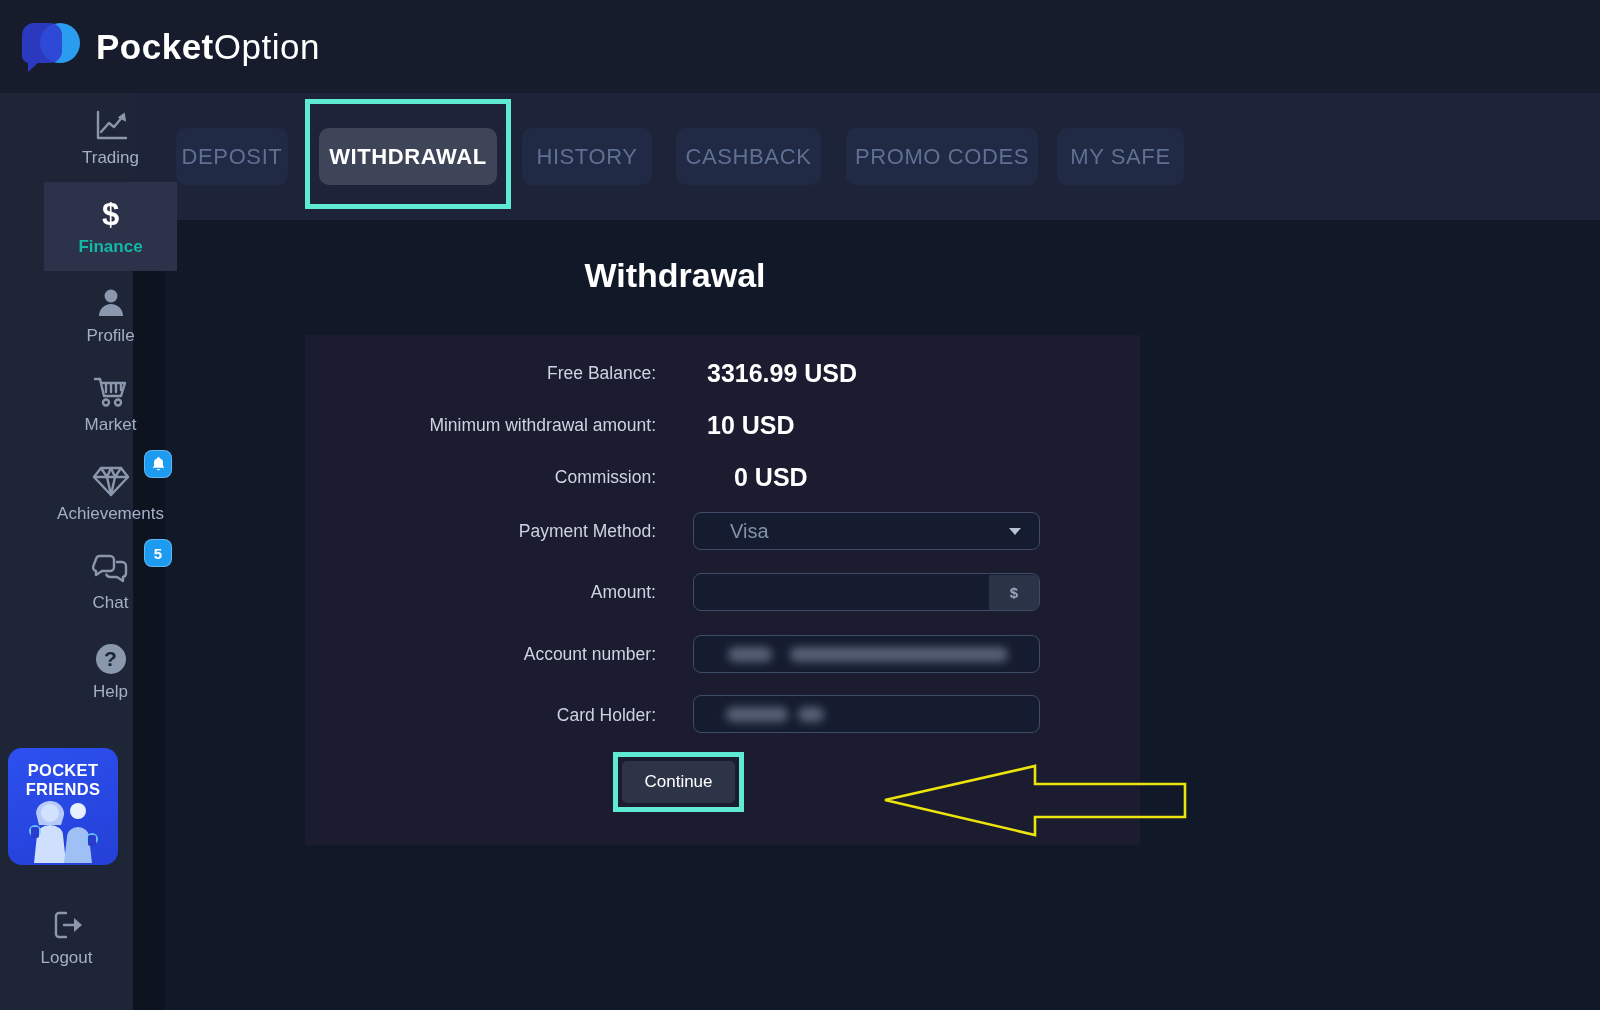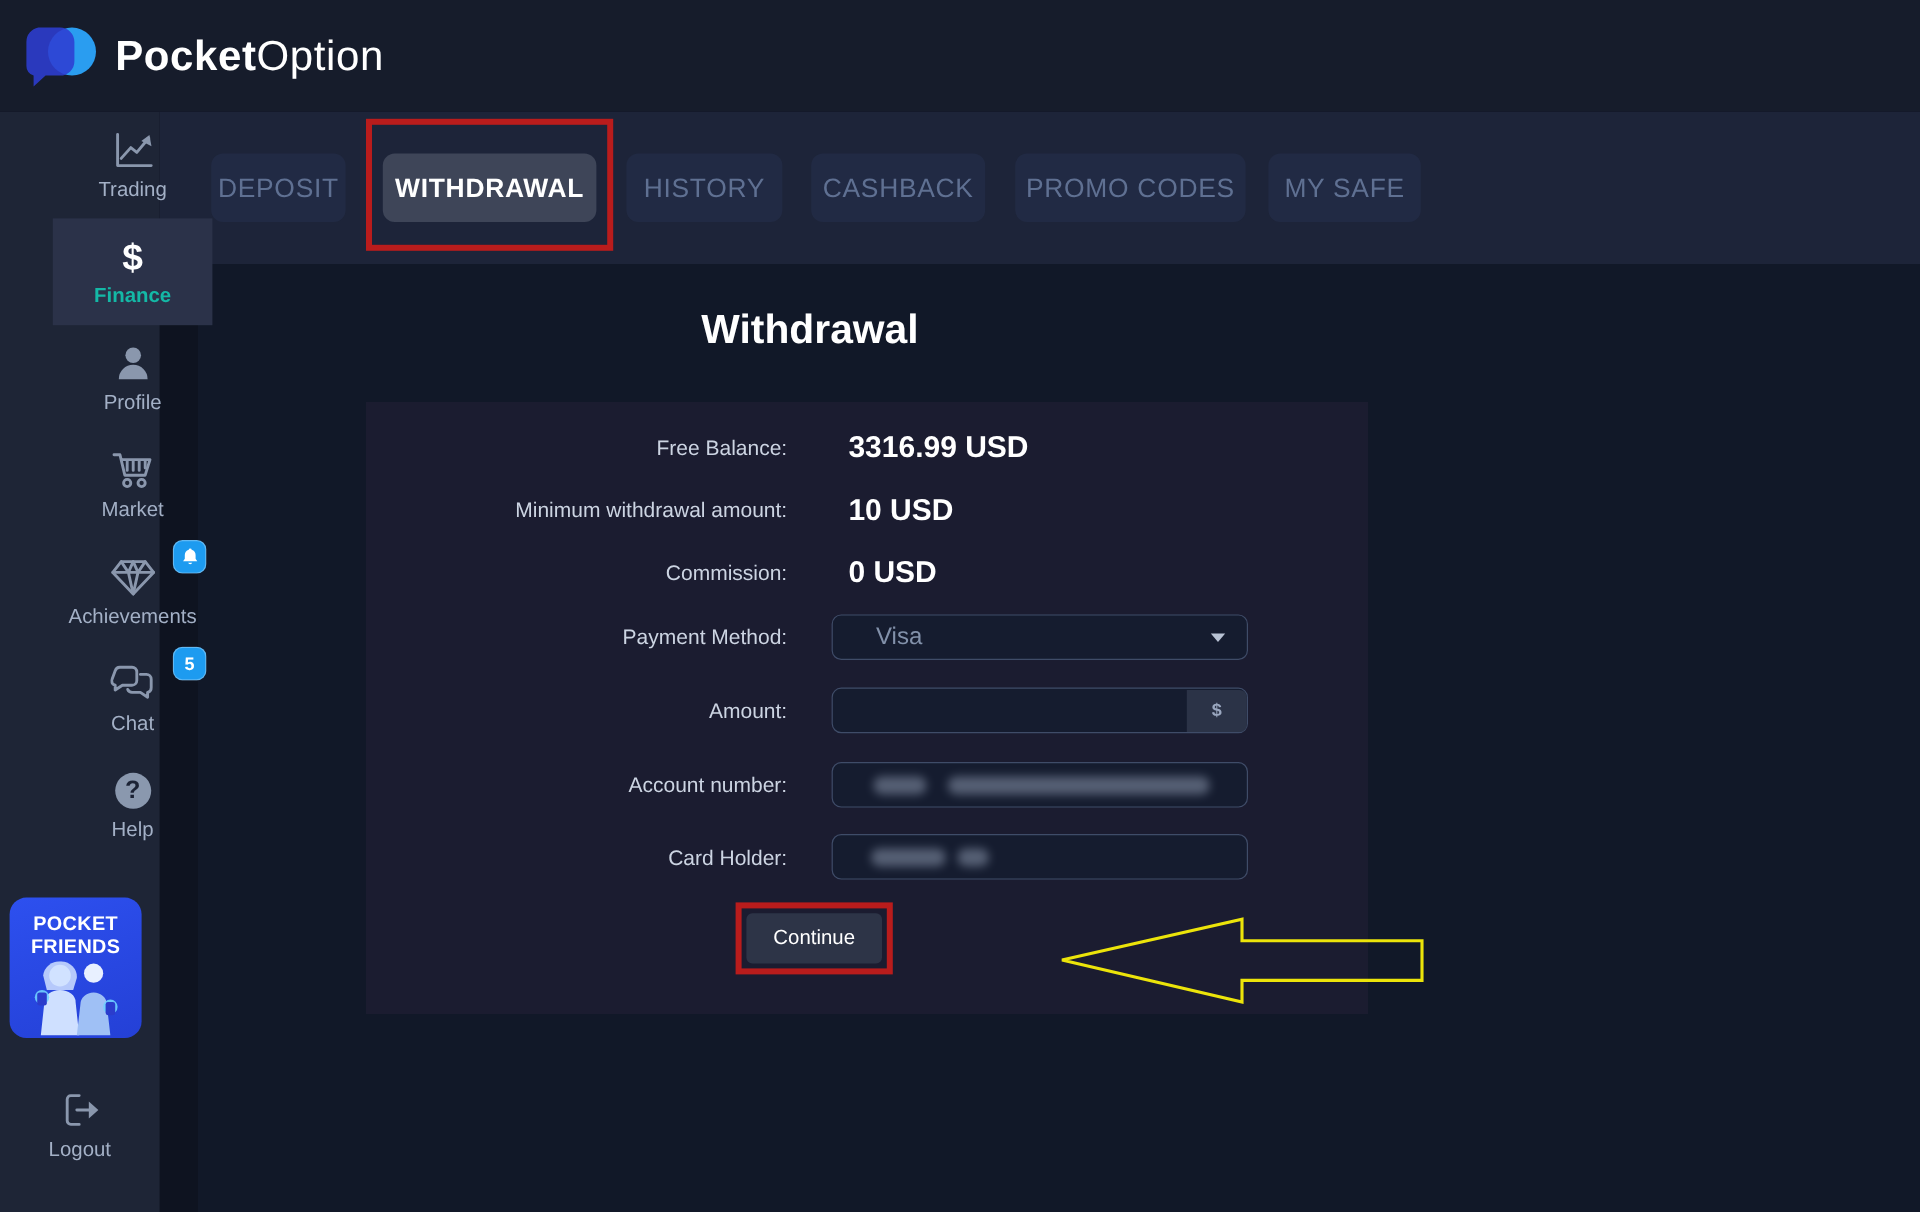--- a/index.html
+++ b/index.html
@@ -39,21 +39,21 @@
   .friends svg { margin-top:2px; }
   .logout-item { position:absolute; left:0; top:800px; }
 
   
   .band { position:absolute; left:133px; top:93px; width:1467px; height:127px; background:#1d2439; }
   .tab { position:absolute; top:128px; height:57px; border-radius:10px;
          display:flex; align-items:center; justify-content:center;
          background:rgba(40,51,82,.45); color:#5f7092; font-size:22px; letter-spacing:.6px;
          cursor:pointer; z-index:6; }
   .tab.active { background:#3e4558; color:#ffffff; font-weight:600; }
-  .hl-box { position:absolute; border:5px solid #b91c1c; z-index:7; pointer-events:none; }
+  .hl-box { position:absolute; border:5px solid #5eead4; z-index:7; pointer-events:none; }
   .hl-tab { left:305px; top:99px; width:206px; height:110px; }
 
   
   .panel { position:absolute; left:165px; top:220px; width:1435px; height:790px;
            background:#111828; border-radius:10px 0 0 0; }
   .inner { position:absolute; left:140px; top:115px; width:835px; height:510px;
            background:#1b1c30; }
   .form-title { position:absolute; left:285px; top:36px; width:450px; text-align:center;
                 color:#ffffff; font-size:34px; font-weight:600; }
 
@@ -215,21 +215,21 @@
 
     <div class="inner">
 
       <div class="row-label" style="top:28px;">Free Balance:</div>
       <div class="row-value" style="top:24px;">3316.99 USD</div>
 
       <div class="row-label" style="top:80px;">Minimum withdrawal amount:</div>
       <div class="row-value" style="top:76px;">10 USD</div>
 
       <div class="row-label" style="top:132px;">Commission:</div>
-      <div class="row-value" style="top:128px;">0 USD</div>
+      <div class="row-value" style="top:128px;margin-left:27px;">0 USD</div>
 
       <div class="row-label" style="top:186px;">Payment Method:</div>
       <div class="field" style="top:177px;">
         <span class="select-value">Visa</span>
         <span class="caret"></span>
       </div>
 
       <div class="row-label" style="top:247px;">Amount:</div>
       <div class="field" style="top:238px;">
         <input class="amount-input" type="text" value="" style="">

